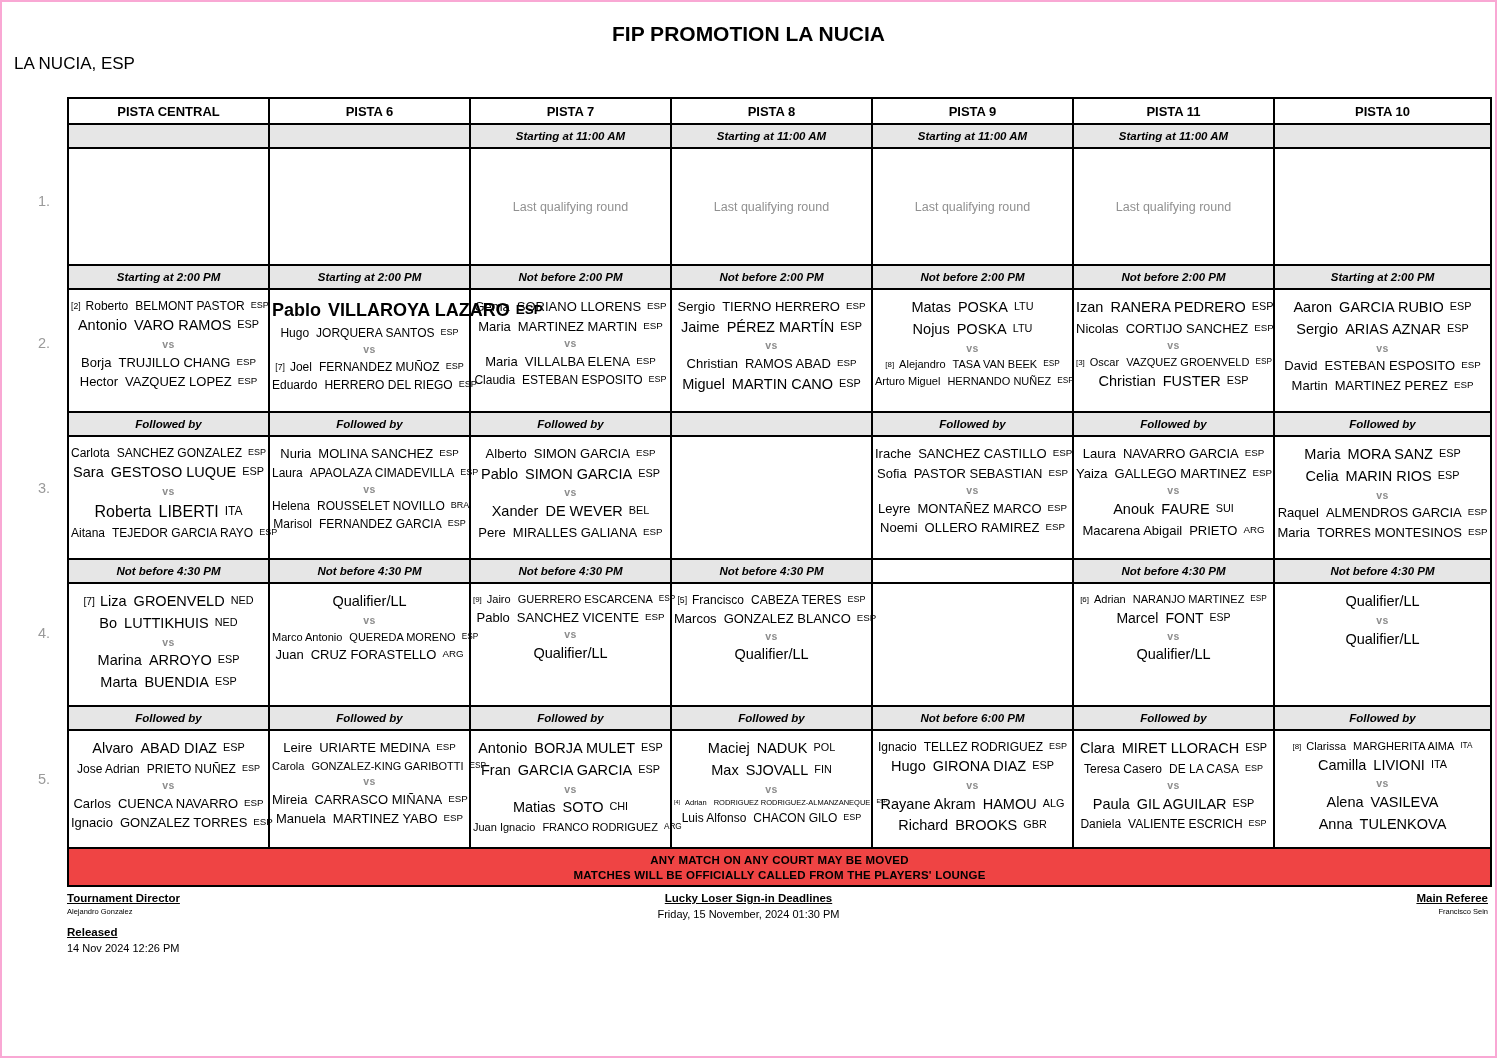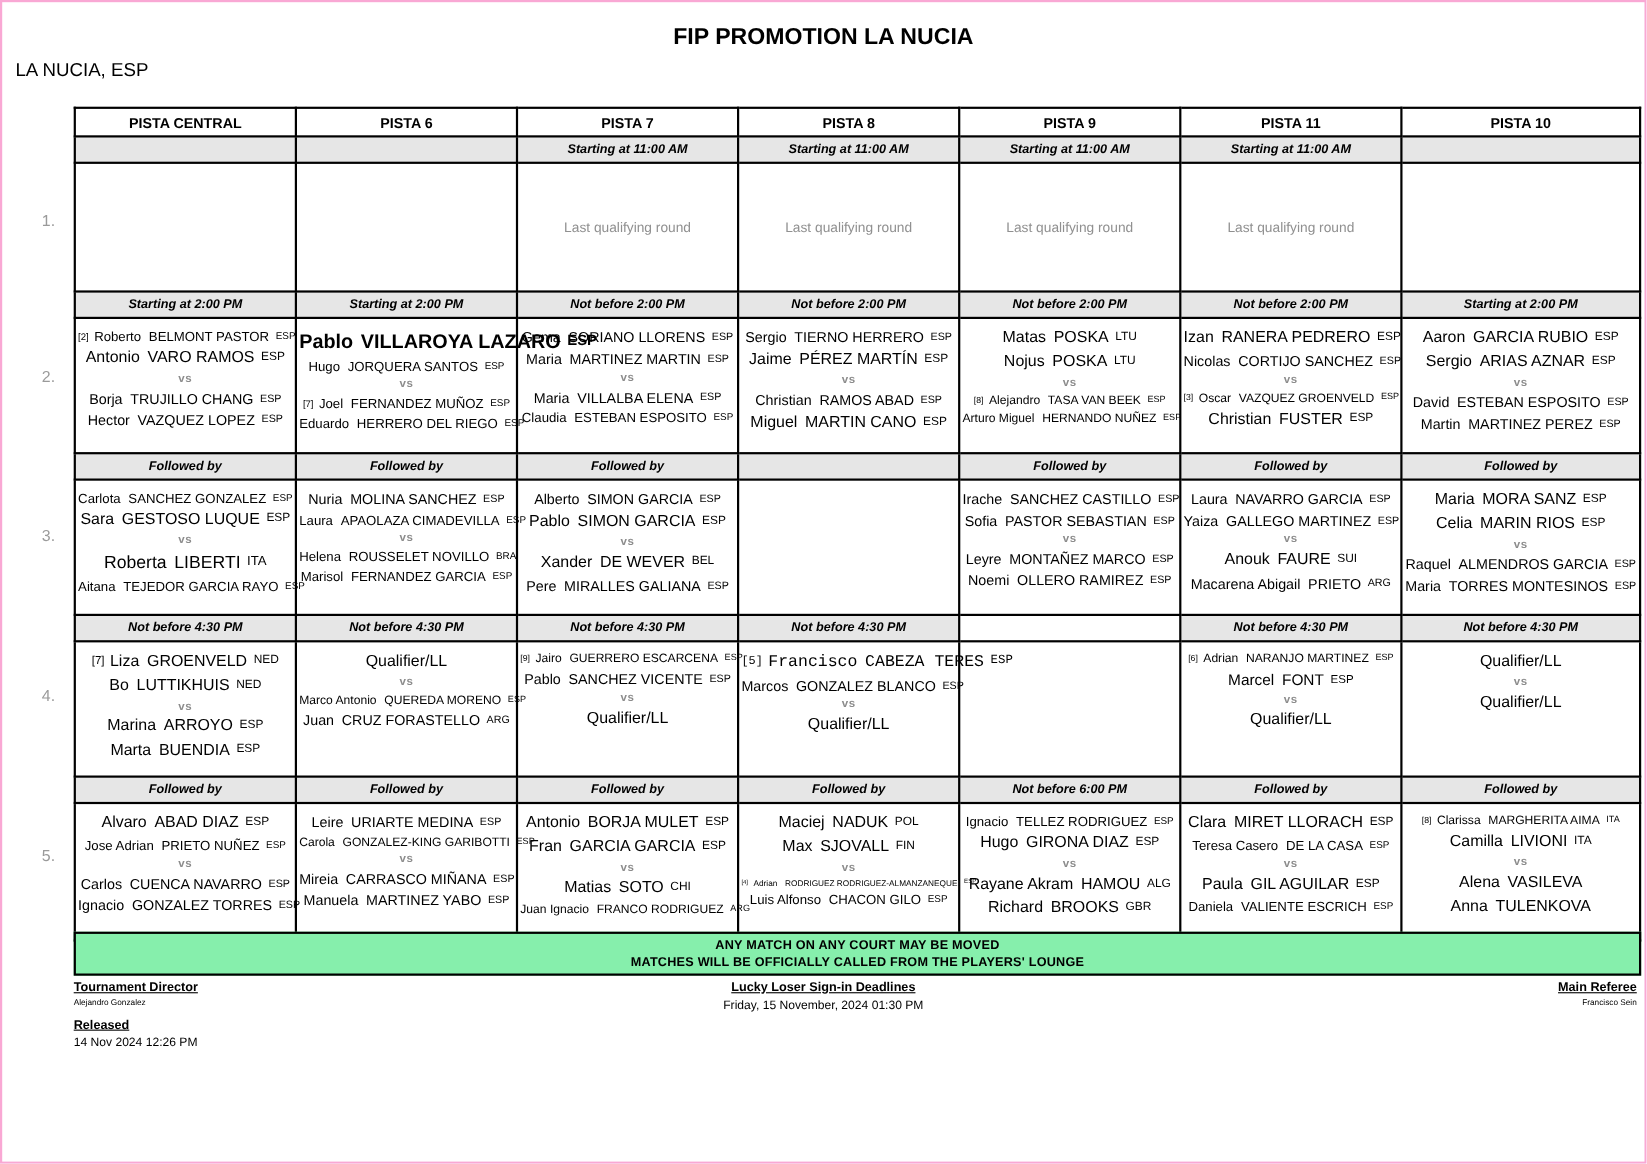--- a/index.html
+++ b/index.html
@@ -20,21 +20,21 @@
   .mr0{height:117px;} .mr1{height:123px;} .mr2{height:123px;} .mr3{height:123px;} .mr4{height:125px;}
   .pline{line-height:1.5;white-space:nowrap;}
   .fname{margin-right:7px;}
   .seed{font-size:0.72em;margin-right:5px;vertical-align:1px;}
   .nat{font-size:0.75em;margin-left:6px;vertical-align:2px;}
   .vs{color:#8c8c8c;font-weight:bold;font-size:10.5px;line-height:1.5;letter-spacing:0.5px;}
   .qline{font-size:14.5px;line-height:1.5;}
   .qual-note{color:#909090;font-size:12.5px;}
   .rownum{position:absolute;left:36px;color:#9a9a9a;font-size:14.5px;transform:translateY(-50%);}
 
-  .banner{position:absolute;left:65px;top:845px;width:1425px;height:40px;background:#86efac;border:2px solid #000;
+  .banner{position:absolute;left:65px;top:845px;width:1425px;height:40px;background:#ef4444;border:2px solid #000;
           box-sizing:border-box;display:flex;flex-direction:column;justify-content:center;gap:3px;
           text-align:center;font-weight:bold;font-size:11.5px;letter-spacing:0.2px;}
   .fo-label{font-weight:bold;font-size:11.5px;text-decoration:underline;}
   .fo-small{font-size:7.5px;margin-top:3px;}
   .fo-med{font-size:11px;margin-top:4px;}
   .td-block{position:absolute;left:65px;top:890px;}
   .ll-block{position:absolute;left:0;top:890px;width:100%;text-align:center;}
   .mr-block{position:absolute;right:7px;top:890px;text-align:right;}
   .rel-block{position:absolute;left:65px;top:924px;}
 </style>
@@ -230,21 +230,21 @@
             <div class="pline" style="font-size: 11px;"><span class="fname">Marco Antonio</span><span class="lname">QUEREDA MORENO</span><span class="nat">ESP</span></div>
             <div class="pline" style="font-size: 13px;"><span class="fname">Juan</span><span class="lname">CRUZ FORASTELLO</span><span class="nat">ARG</span></div>
           </td>
           <td>
             <div class="pline" style="font-size: 11px;"><span class="seed">[9]</span><span class="fname">Jairo</span><span class="lname">GUERRERO ESCARCENA</span><span class="nat">ESP</span></div>
             <div class="pline" style="font-size: 13px;"><span class="fname">Pablo</span><span class="lname">SANCHEZ VICENTE</span><span class="nat">ESP</span></div>
             <div class="vs">vs</div>
             <div class="pline qline">Qualifier/LL</div>
           </td>
           <td>
-            <div class="pline" style="font-size: 15px; font-family: Liberation Mono, monospace;"><span class="seed">[5]</span><span class="fname">Francisco</span><span class="lname">CABEZA TERES</span><span class="nat">ESP</span></div>
+            <div class="pline" style="font-size: 12px;"><span class="seed">[5]</span><span class="fname">Francisco</span><span class="lname">CABEZA TERES</span><span class="nat">ESP</span></div>
             <div class="pline" style="font-size: 13px;"><span class="fname">Marcos</span><span class="lname">GONZALEZ BLANCO</span><span class="nat">ESP</span></div>
             <div class="vs">vs</div>
             <div class="pline qline">Qualifier/LL</div>
           </td>
           <td></td>
           <td>
             <div class="pline" style="font-size: 11px;"><span class="seed">[6]</span><span class="fname">Adrian</span><span class="lname">NARANJO MARTINEZ</span><span class="nat">ESP</span></div>
             <div class="pline" style="font-size: 14px;"><span class="fname">Marcel</span><span class="lname">FONT</span><span class="nat">ESP</span></div>
             <div class="vs">vs</div>
             <div class="pline qline">Qualifier/LL</div>

